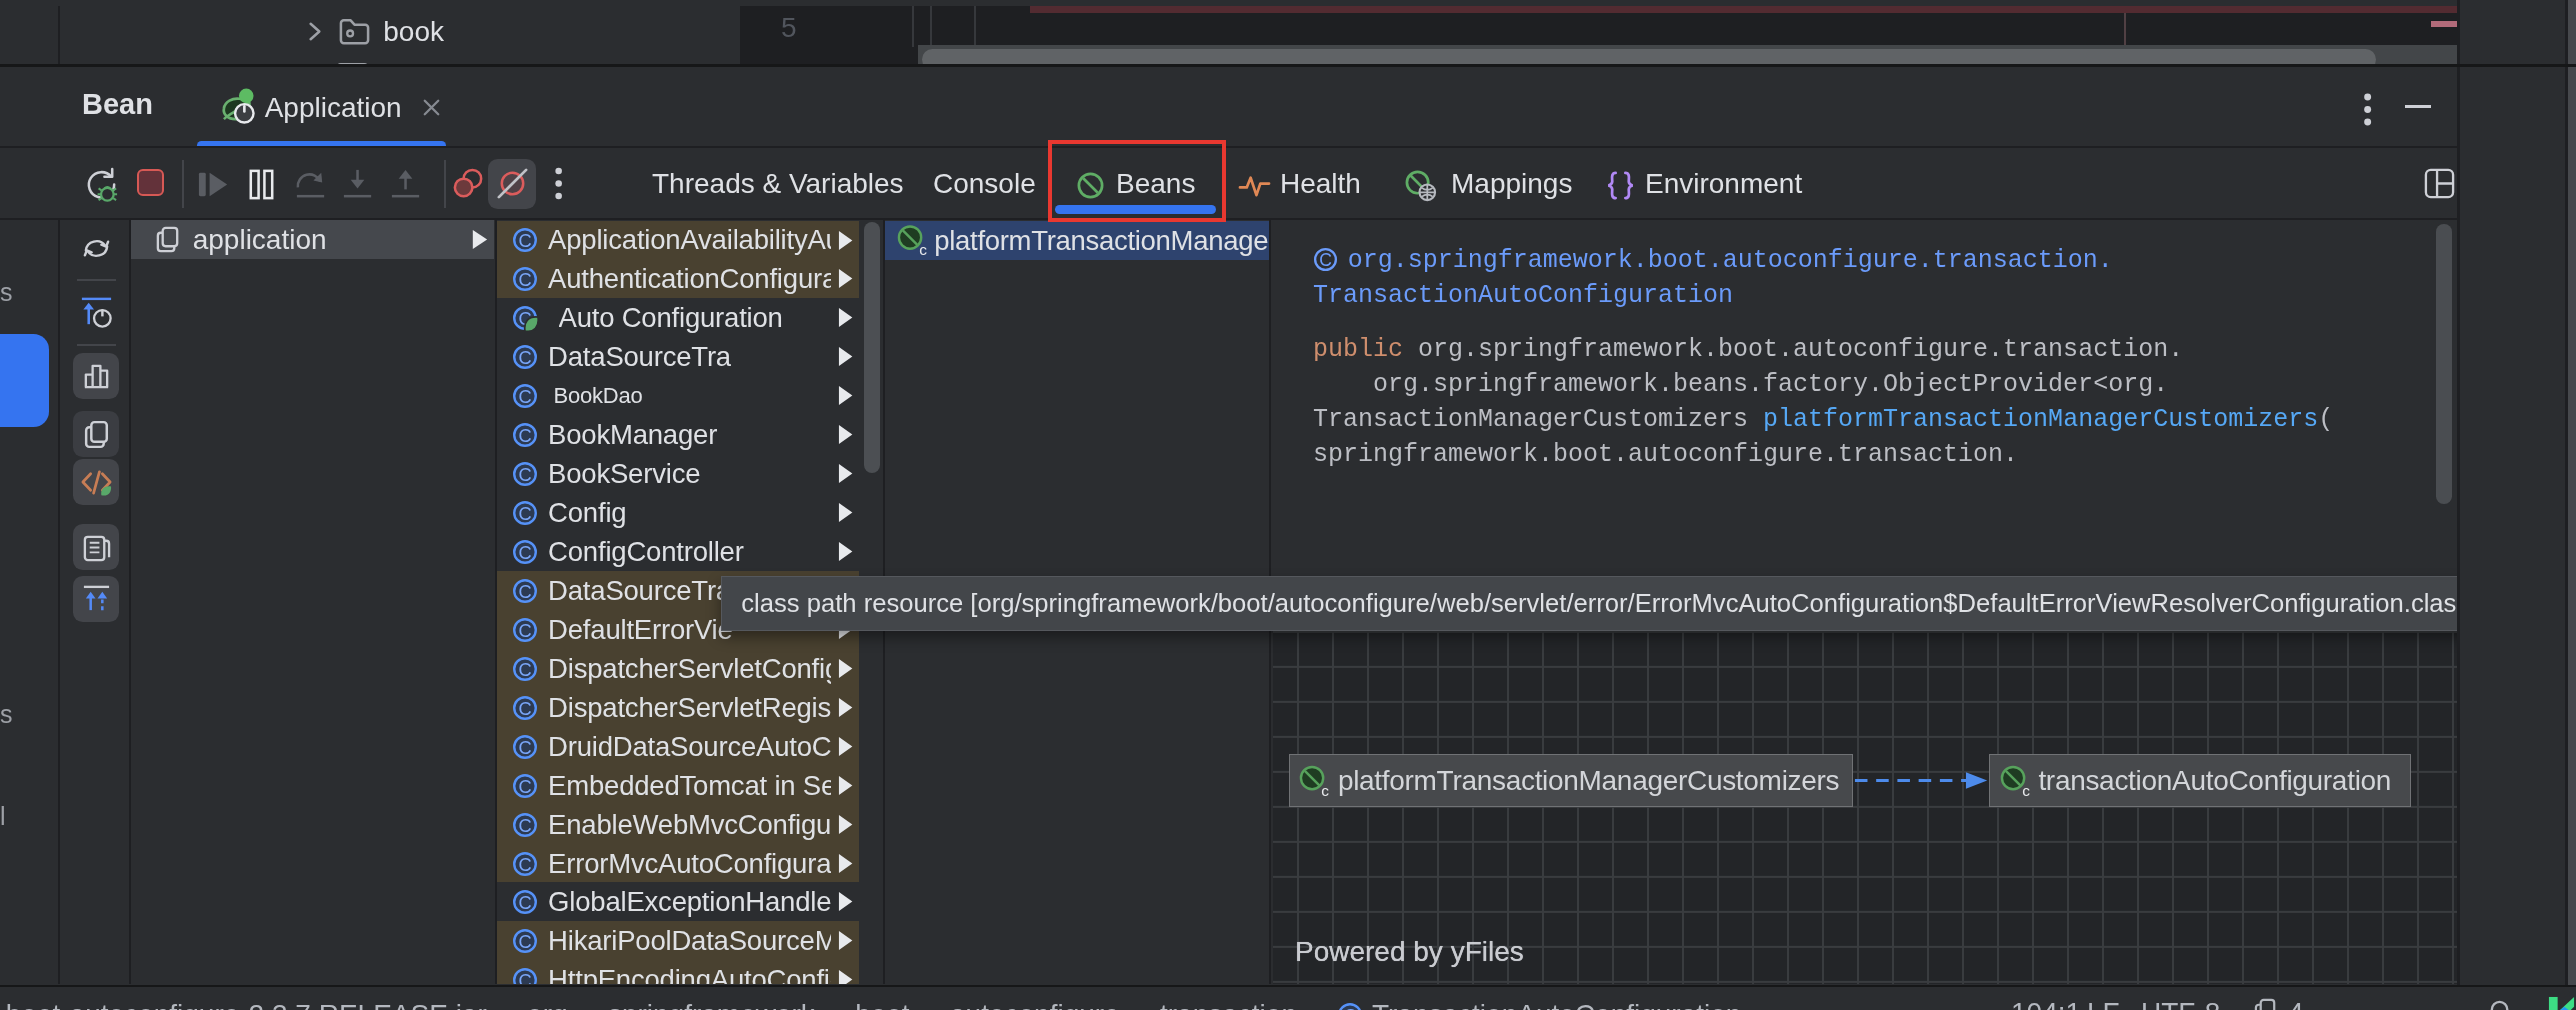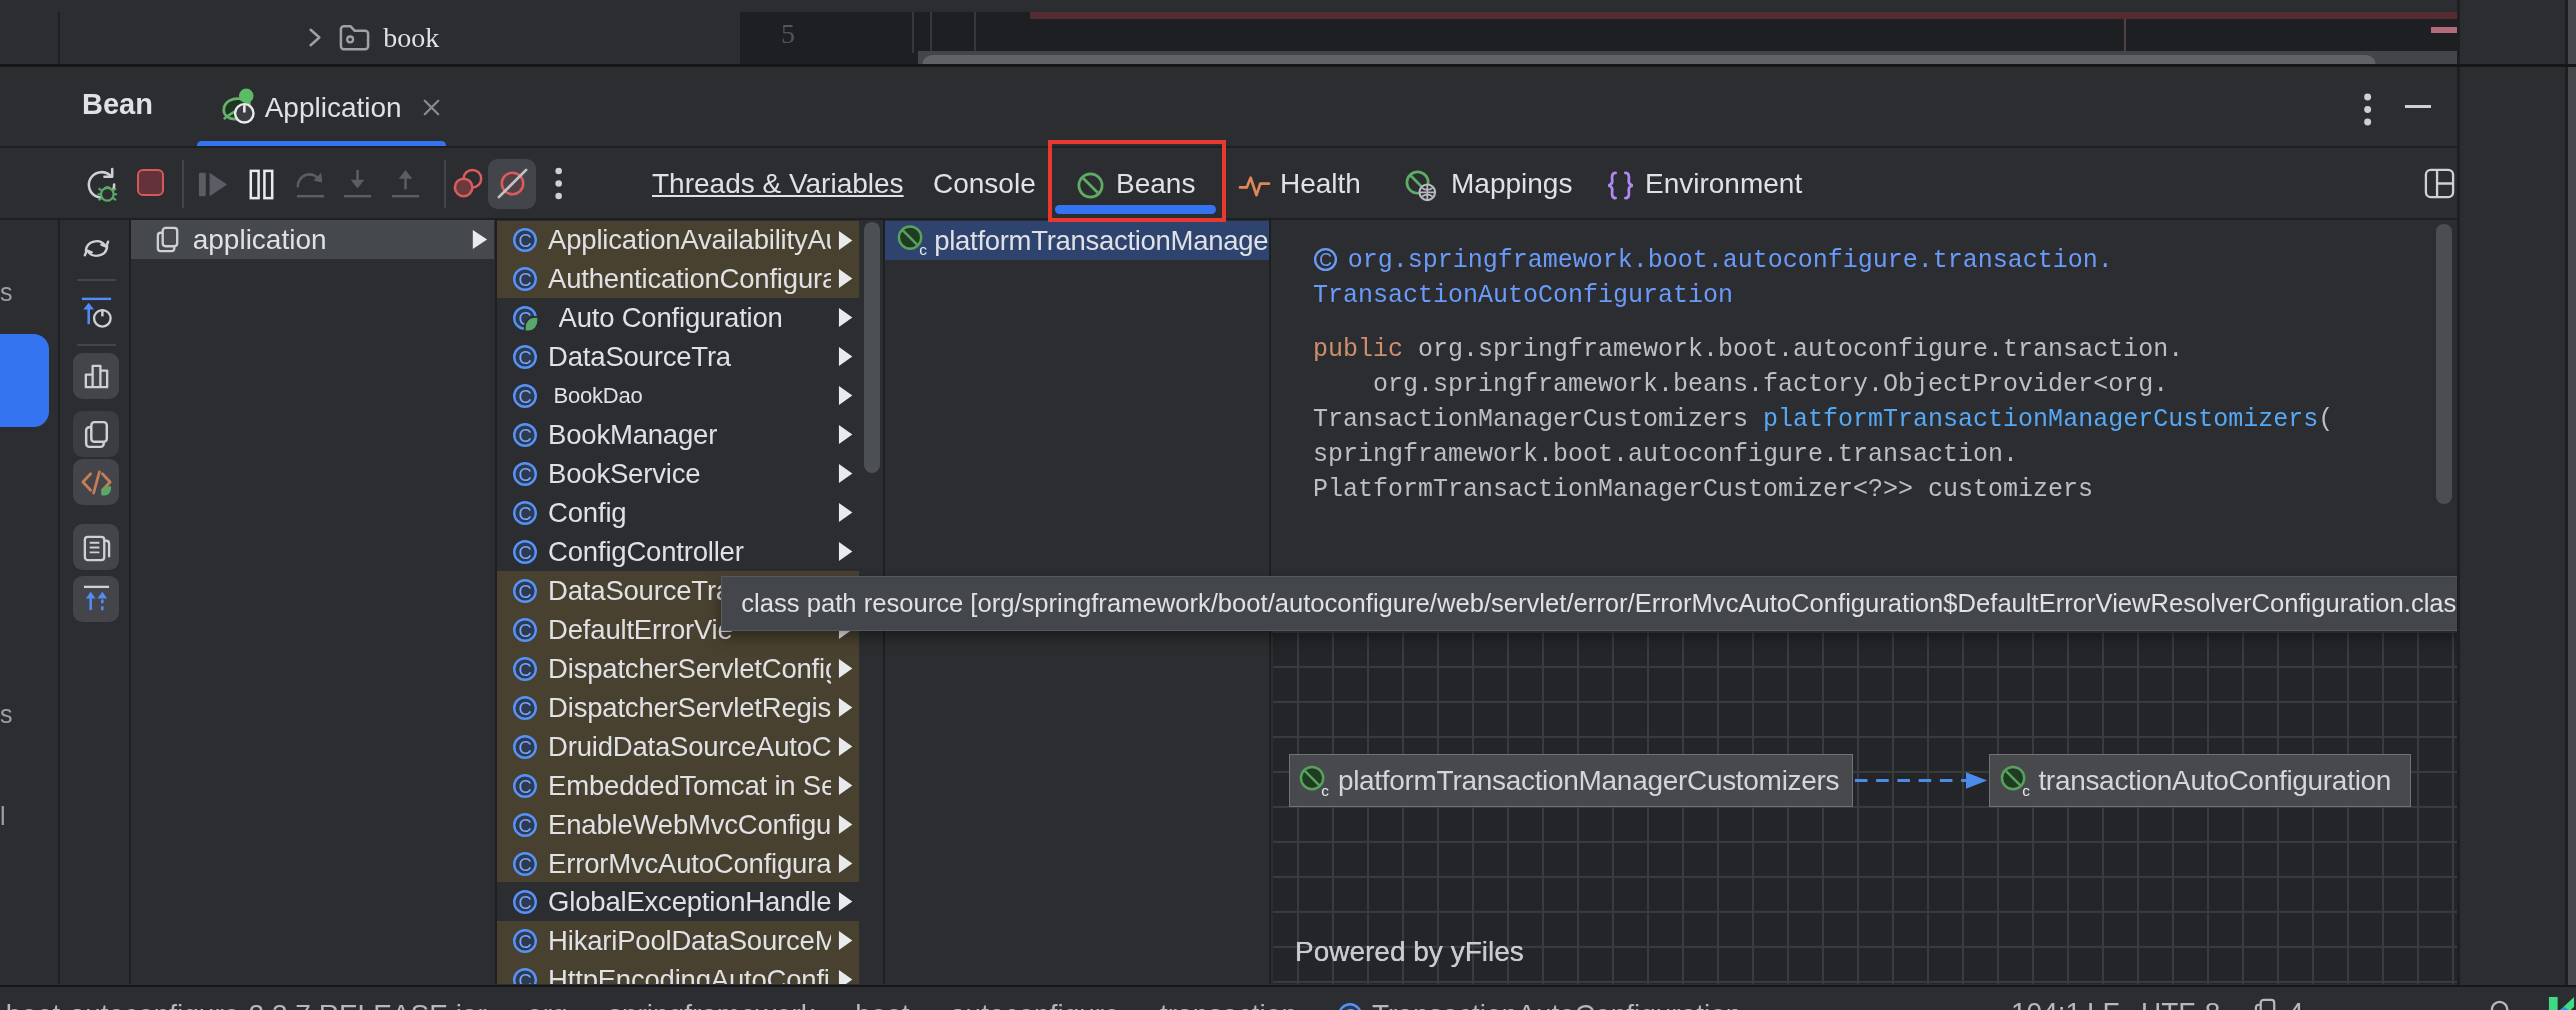--- a/index.html
+++ b/index.html
@@ -7,21 +7,21 @@
        font-family:"Liberation Sans",sans-serif;position:relative;}
   .abs{position:absolute;}
   .txt{color:#dfe1e5;font-size:27px;white-space:nowrap;}
   .mono{font-family:"Liberation Mono",monospace;}
   .row{position:absolute;display:flex;align-items:center;white-space:nowrap;}
   .sep-v{position:absolute;width:1.9px;background:#1e1f22;}
 </style>
 </head>
 <body>
 
-<div id="topstrip" class="abs" style="left:0;top:12px;width:2576px;height:48px;background:#2b2d30;font-family:Liberation Serif, serif;">
+<div id="topstrip" class="abs" style="left:0;top:6px;width:2576px;height:48px;background:#2b2d30;">
   <div class="abs" style="left:58px;top:0;width:1.9px;height:66px;background:#1e1f22;"></div>
 
   <div class="row" style="left:300px;top:3.9px;height:44px;">
     <svg width="29" height="29" viewBox="0 0 30 30" style="margin-right:7.7px;">
       <path d="M11 7 L20 15 L11 23" fill="none" stroke="#9da0a6" stroke-width="2.6" stroke-linecap="round" stroke-linejoin="round"></path>
     </svg>
     <svg width="35" height="33" viewBox="0 0 36 34" style="margin-right:11.6px;">
       <path d="M4 8.5 a3 3 0 0 1 3-3 h7 l4 4.5 h11 a3 3 0 0 1 3 3 v13 a3 3 0 0 1-3 3 H7 a3 3 0 0 1-3-3 Z" fill="none" stroke="#9da0a6" stroke-width="2.6" stroke-linejoin="round"></path>
       <circle cx="13.5" cy="19" r="3" fill="none" stroke="#9da0a6" stroke-width="2.4"></circle>
     </svg>
@@ -129,21 +129,21 @@
     <circle cx="19" cy="19" r="11" fill="#4f4146" stroke="#db5c5c" stroke-width="2.6"></circle>
     <path d="M33 5 L5 33" stroke="#c0c2c7" stroke-width="2.8" stroke-linecap="round"></path>
   </svg>
 
   <svg class="abs" style="left:549px;top:16.4px;" width="19.3" height="39" viewBox="0 0 20 40">
     <circle cx="10" cy="7" r="3.4" fill="#ced0d6"></circle>
       <circle cx="10" cy="20" r="3.4" fill="#ced0d6"></circle>
       <circle cx="10" cy="33" r="3.4" fill="#ced0d6"></circle>
   </svg>
 
-  <div class="abs txt" style="left:652px;top:20px;font-size:28px;text-decoration:underline;">Threads &amp; Variables</div>
+  <div class="abs txt" style="left:652px;top:20px;font-size:28px;">Threads &amp; Variables</div>
   <div class="abs txt" style="left:933px;top:20px;font-size:28px;">Console</div>
   <svg class="abs" style="left:1075px;top:22px;" width="31" height="31" viewBox="0 0 32 32">
     <circle cx="16" cy="16" r="12" fill="none" stroke="#5fad65" stroke-width="2.8"></circle>
     <path d="M8.5 8.5 L23.5 23.5" stroke="#5fad65" stroke-width="2.8"></path>
   </svg>
   <div class="abs txt" style="left:1116px;top:20px;font-size:28px;">Beans</div>
   <svg class="abs" style="left:1238px;top:22px;" width="33" height="31" viewBox="0 0 34 32">
     <path d="M2 18 h7 l4 -10 l6 18 l4 -12 h9" fill="none" stroke="#e08855" stroke-width="2.8" stroke-linecap="round" stroke-linejoin="round"></path>
   </svg>
   <div class="abs txt" style="left:1280px;top:20px;font-size:28px;">Health</div>
@@ -465,21 +465,20 @@
       <div style="color:#6b9bfa;"><svg style="vertical-align:-4.8px;margin-right:9.7px;font-size:26px" width="25" height="25" viewBox="0 0 27 27">
             <circle cx="13.5" cy="13.5" r="11.2" fill="none" stroke="#6b9bfa" stroke-width="2.5"></circle>
             <text x="13.5" y="20.5" text-anchor="middle" font-family="Liberation Sans" font-size="19" fill="#6b9bfa">C</text>
           </svg>org.springframework.boot.autoconfigure.transaction.</div>
       <div style="color:#6b9bfa;">TransactionAutoConfiguration</div>
       <div style="height:19.3px;"></div>
       <div><span style="color:#cf8e6d;">public</span> org.springframework.boot.autoconfigure.transaction.</div>
       <div>&nbsp;&nbsp;&nbsp;&nbsp;org.springframework.beans.factory.ObjectProvider&lt;org.</div>
       <div>TransactionManagerCustomizers <span style="color:#56a8f5;">platformTransactionManagerCustomizers</span>(</div>
       <div>springframework.boot.autoconfigure.transaction.</div>
-      <div>PlatformTransactionManagerCustomizer&lt;?&gt;&gt; customizers</div>
     </div>
   </div>
 
   <div class="abs" style="left:2436px;top:3.9px;width:15.5px;height:280px;background:#4a4d51;border-radius:7.7px;"></div>
 
   <div id="graph" class="abs" style="left:1273px;top:409px;width:1185px;height:356px;background:#232528;
       background-image:linear-gradient(to right,#393c3f 1.9px,transparent 1.9px),linear-gradient(to bottom,#393c3f 1.9px,transparent 1.9px);
       background-size:35px 35px;background-position:24px 1.9px;">
 
     <div class="row" style="left:15.5px;top:125px;width:564px;height:53px;background:#47494c;border:1.9px solid #707275;box-sizing:border-box;">

